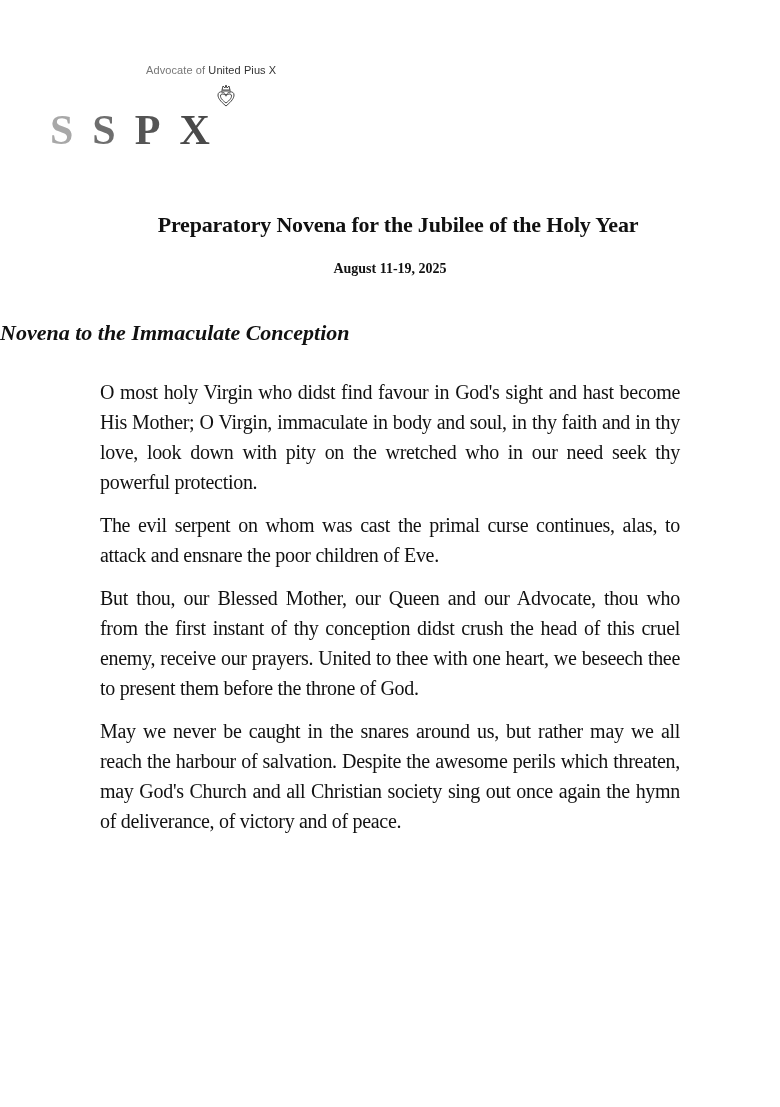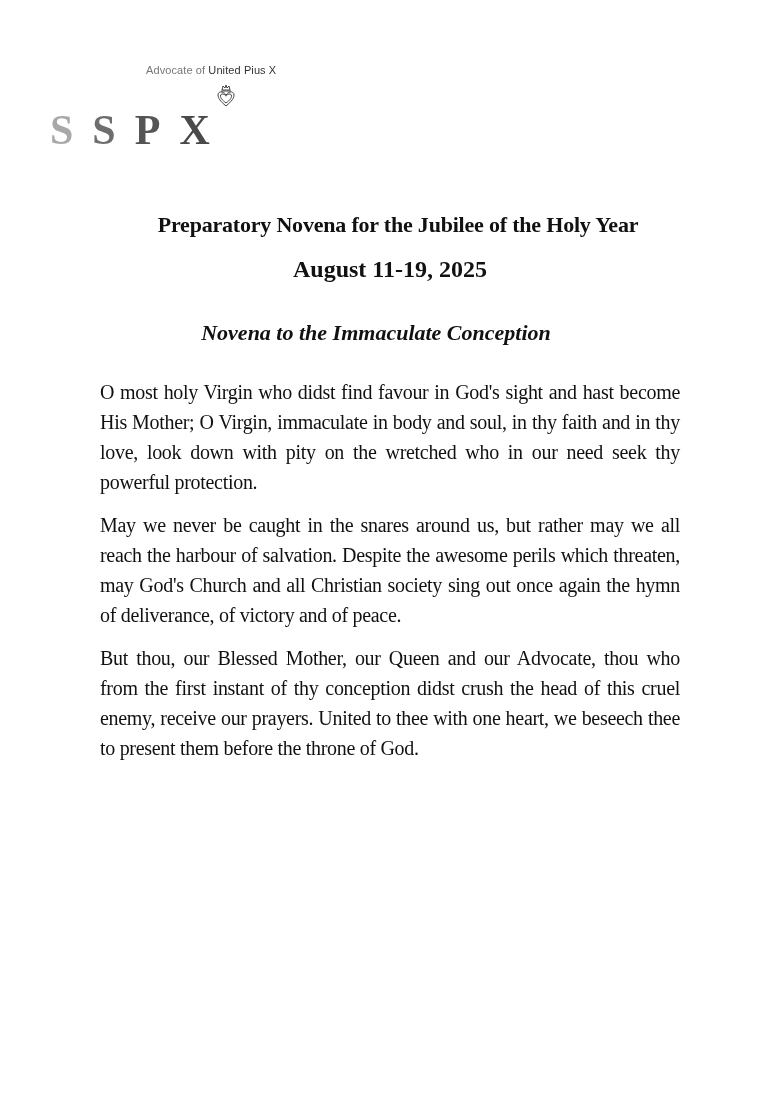--- a/index.html
+++ b/index.html
@@ -69,36 +69,35 @@
       line-height: 30px;
       margin: 8px;
       letter-spacing: -0.2px;
     }
     .date {
       position: absolute;
       left: 0;
       width: 780px;
       text-align: center;
       top: 254px;
-      font-size: 24px;
+      font-size: 14px;
       font-weight: bold;
       line-height: 30px;
       margin: 0;
     }
     .subtitle {
       position: absolute;
       left: 0;
       width: 720px;
-      text-align: center;
+      text-align: left;
       top: 318px;
       font-size: 22px;
       font-style: italic;
       line-height: 30px;
       margin: 0;
-      padding-left: 16px;
     }
     .body {
       position: absolute;
       left: 100px;
       top: 369px;
       width: 580px;
     }
     .body p {
       margin: 8px 0 13px 0;
       font-size: 20px;
@@ -130,15 +129,16 @@
     <span>S</span><span>S</span><span>P</span><span>X</span>
   </div>
 </div>
 
 <h1 class="title">Preparatory Novena for the Jubilee of the Holy Year</h1>
 <h2 class="date">August 11-19, 2025</h2>
 <h3 class="subtitle">Novena to the Immaculate Conception</h3>
 
 <div class="body">
   <p>O most holy Virgin who didst find favour in God's sight and hast become His Mother; O Virgin, immaculate in body and soul, in thy faith and in thy love, look down with pity on the wretched who in our need seek thy powerful protection.</p>
+  <p>The evil serpent on whom was cast the primal curse continues, alas, to attack and ensnare the poor children of Eve.</p>
+  <p>But thou, our Blessed Mother, our Queen and our Advocate, thou who from the first instant of thy conception didst crush the head of this cruel enemy, receive our prayers. United to thee with one heart, we beseech thee to present them before the throne of God.</p>
   <p>May we never be caught in the snares around us, but rather may we all reach the harbour of salvation. Despite the awesome perils which threaten, may God's Church and all Christian society sing out once again the hymn of deliverance, of victory and of peace.</p>
-  <p>But thou, our Blessed Mother, our Queen and our Advocate, thou who from the first instant of thy conception didst crush the head of this cruel enemy, receive our prayers. United to thee with one heart, we beseech thee to present them before the throne of God.</p>
 </div>
 
 </body></html>

